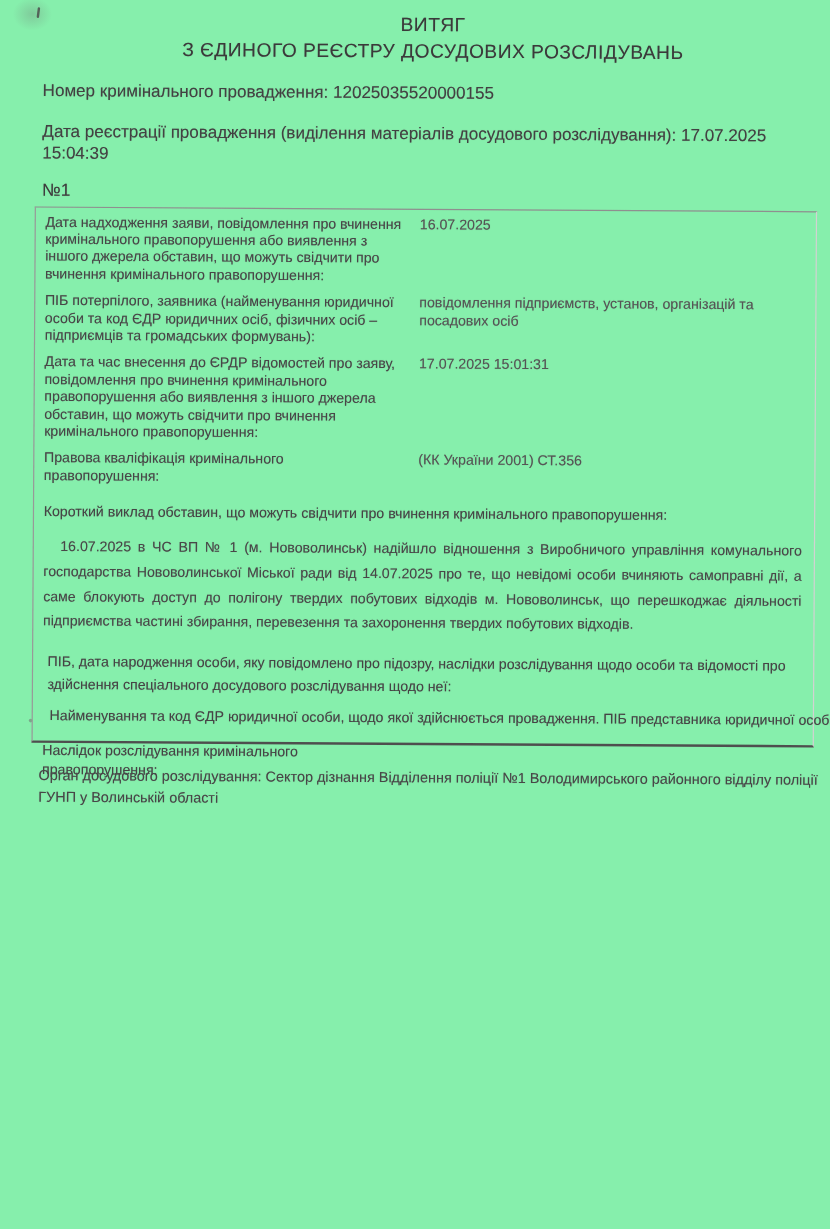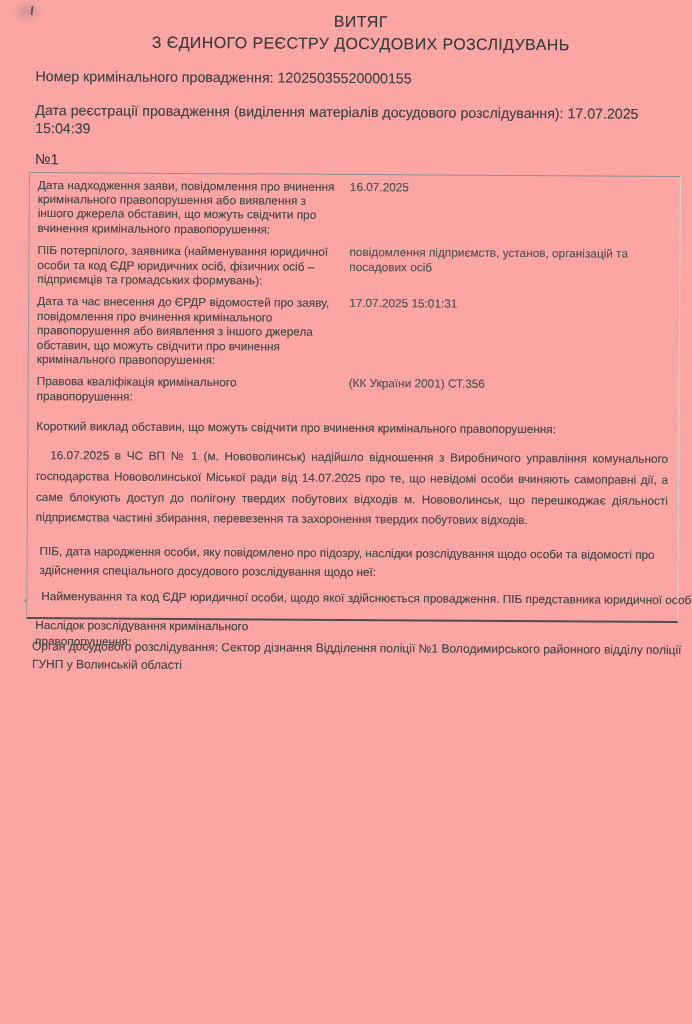--- a/index.html
+++ b/index.html
@@ -6,21 +6,21 @@
   html, body { background:#ffffff; }
   body {
     width:692px; height:1024px;
     font-family:"Liberation Sans", sans-serif;
     color:#3f3f3f;
     position:relative;
     overflow:hidden;
   }
   .page {
     position:absolute; inset:0;
-    background:#fca5a5;
+    background:#86efac;
   }
   
   .smudge {
     position:absolute; left:10px; top:0px; width:34px; height:26px;
     background:radial-gradient(ellipse at 50% 45%, rgba(110,110,110,0.28), rgba(255,255,255,0) 68%);
   }
   .tick {
     position:absolute; left:31px; top:6px; width:2px; height:9px;
     background:#4c4c4c; opacity:0.85; transform:rotate(7deg); border-radius:1px;
   }

